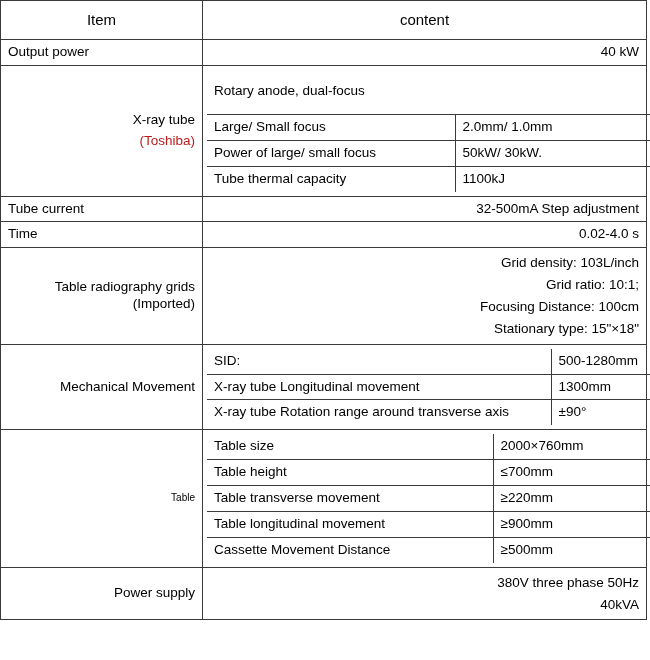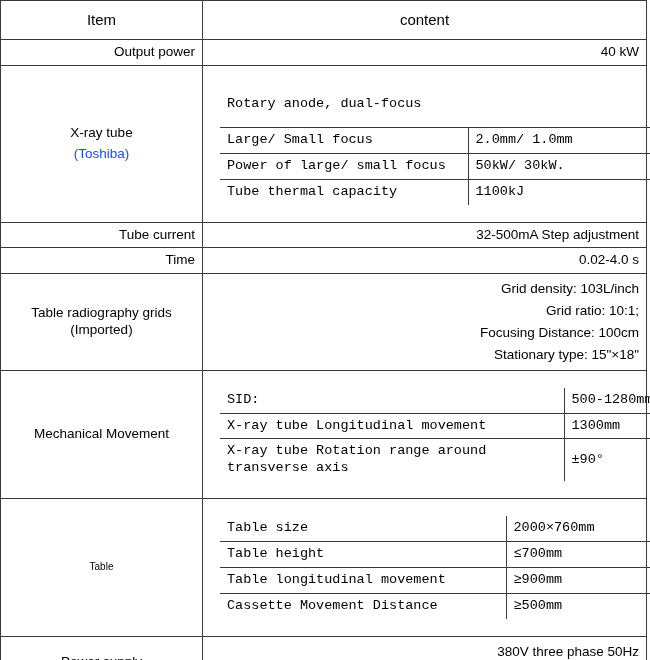--- a/index.html
+++ b/index.html
@@ -40,25 +40,25 @@
 
   .hdr {
     text-align: center;
     font-weight: bold;
     font-size: 15px;
     height: 30px;
     padding: 3px 7px;
   }
 
   .item-cell {
+    text-align: left;
+    width: 202px;
+  }
+  .item-cell-tall {
     text-align: right;
-    width: 202px;
-  }
-  .item-cell-tall {
-    text-align: center;
     vertical-align: middle;
   }
 
   .content-cell {
     text-align: right;
   }
 
   
   .subtable {
     width: 100%;
@@ -68,21 +68,21 @@
   .subtable td {
     border: 1px solid #3a3a3a;
     padding: 4px 7px;
     vertical-align: middle;
   }
   .subtable tr:first-child td { border-top: 0; }
   .subtable tr:last-child td { border-bottom: 0; }
   .subtable td:first-child { border-left: 0; }
   .subtable td:last-child { border-right: 0; }
 
-  .no-pad { padding: 17px !important; font-family: Liberation Mono, monospace; }
+  .no-pad { padding: 4px !important; }
 
   .multi-line {
     line-height: 1.62;
     padding-top: 8px;
     padding-bottom: 8px;
   }
 
   .red-note {
     color: #ff0000;
     display: block;
@@ -110,21 +110,21 @@
 
   <tr>
     <td class="item-cell">Output power</td>
     <td class="content-cell">40 kW</td>
   </tr>
 
 
   <tr>
     <td class="item-cell item-cell-tall">
       <span>X-ray tube</span>
-      <span class="red-note" style="color: #1d4ed8;">(Toshiba)</span>
+      <span class="red-note" style="color: #b91c1c;">(Toshiba)</span>
     </td>
     <td class="no-pad">
       <table class="subtable">
         <colgroup>
               <col style="width:248px">
               <col style="width:196px">
             </colgroup>
         <tbody>
               <tr>
           <td colspan="2" style="height:36px;">Rotary anode, dual-focus</td>
@@ -207,20 +207,24 @@
         <tbody>
               <tr>
           <td>Table size</td>
           <td>2000×760mm</td>
         </tr>
         <tr>
           <td>Table height</td>
           <td>≤700mm</td>
         </tr>
         <tr>
+          <td>Table transverse movement</td>
+          <td>≥220mm</td>
+        </tr>
+        <tr>
           <td>Table longitudinal movement</td>
           <td>≥900mm</td>
         </tr>
         <tr>
           <td>Cassette Movement Distance</td>
           <td>≥500mm</td>
         </tr>
       </tbody>
           </table>
     </td>

